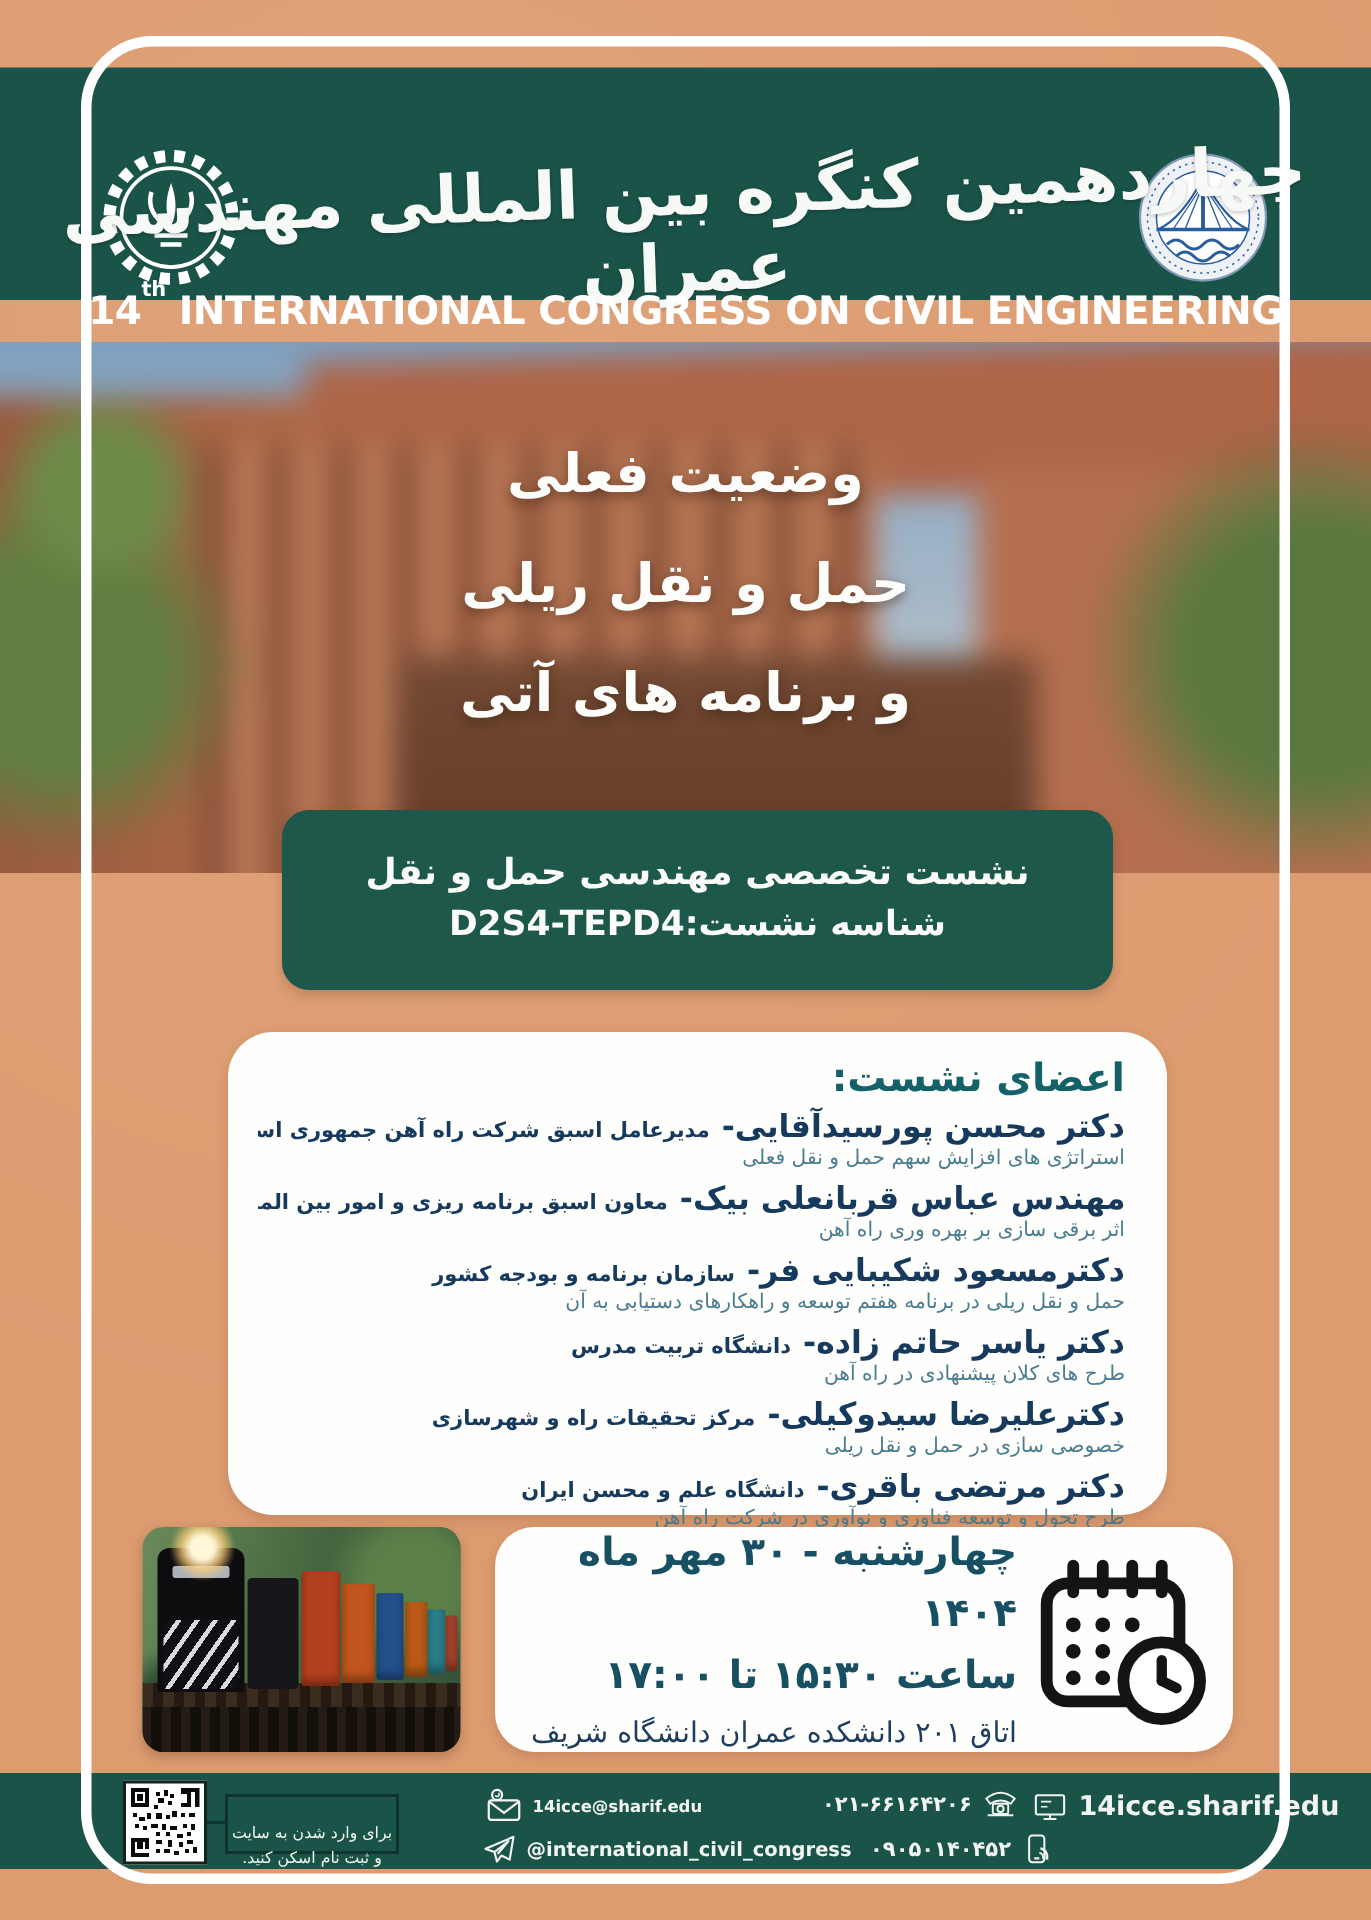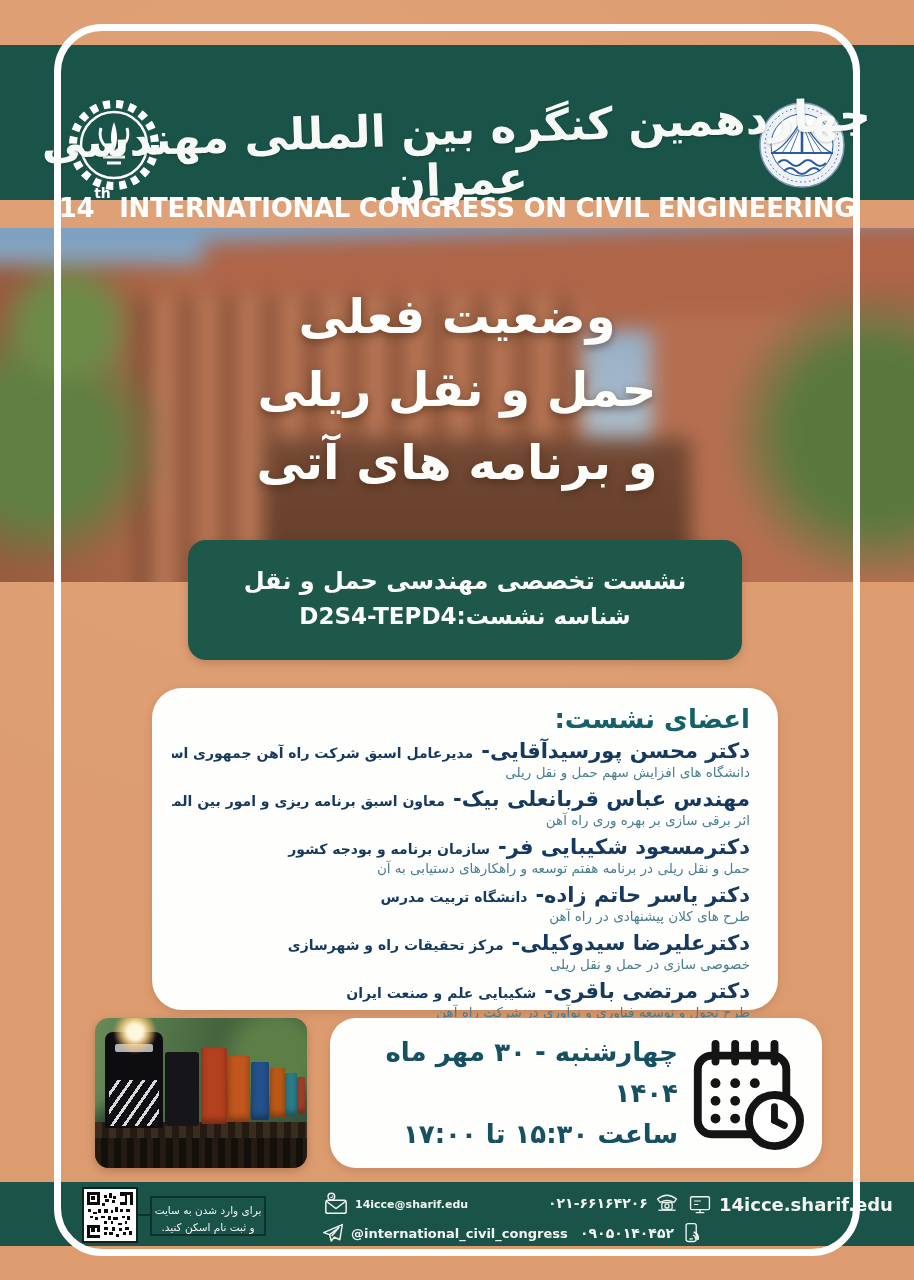--- a/index.html
+++ b/index.html
@@ -61,21 +61,21 @@
   .folL2  { left:2%;  top:16%; width:16%; height:30%;
             background:radial-gradient(circle,#628f45 0 40%,rgba(98,143,69,0) 72%); }
   .folR   { left:77%; top:22%; width:32%; height:70%;
             background:radial-gradient(circle,#4e7a3c 0 40%,rgba(78,122,60,0) 72%); }
   .tint   { inset:0; background:rgba(190,120,70,.10); }
   .hero-text {
     position:absolute; left:0; top:52px; width:100%;
     direction:rtl; text-align:center; z-index:6;
   }
   .hero-text .line {
-    color:#fdfdfb; font-size:48px; font-weight:bold; line-height:73px;
+    color:#fdfdfb; font-size:36px; font-weight:bold; line-height:73px;
     text-shadow:0 3px 8px rgba(60,35,15,.55);
   }
 
   
   .session-box {
     position:absolute; left:188px; top:540px; width:554px; height:120px;
     background:#1d584b; border-radius:18px; z-index:7;
     direction:rtl; text-align:center; color:#fbfcfa;
     box-shadow:0 3px 8px rgba(90,50,25,.25);
   }
@@ -141,21 +141,21 @@
     background:#1a5449; z-index:5;
   }
   .qr-box {
     position:absolute; left:82px; top:1187px; width:56px; height:56px;
     background:#ffffff; border:2px solid #10231e; padding:3px; z-index:8;
   }
   .qr-box svg { width:100%; height:100%; display:block; }
   .qr-label {
     position:absolute; left:150px; top:1196px; width:116px; height:40px; z-index:8;
     border:2px solid #0f332c; direction:rtl; text-align:center;
-    color:#f2f4f1; font-size:10.5px; line-height:17px; padding-top:4px;
+    color:#f2f4f1; font-size:10.5px; line-height:17px; padding-top:16px;
   }
   .qr-link { position:absolute; left:138px; top:1214px; width:12px; height:2px; background:#0f332c; z-index:8; }
   .contact { position:absolute; display:flex; align-items:center; gap:7px; z-index:8; color:#f2f4f1; }
   .contact svg { flex:0 0 auto; }
   .ct-email    { left:324px; top:1192px; font-size:11px; font-weight:bold; }
   .ct-telegram { left:322px; top:1222px; font-size:13px; font-weight:bold; }
   .ct-phone    { left:548px; top:1192px; font-size:14px; font-weight:bold; direction:rtl; }
   .ct-mobile   { left:580px; top:1222px; font-size:14px; font-weight:bold; direction:rtl; }
   .ct-web      { left:688px; top:1194px; font-size:18px; font-weight:bold; }
 </style>
@@ -222,21 +222,21 @@
 
   <div class="members-box">
     <div class="members-heading">اعضای نشست:</div>
 
     <div class="entry">
       <div class="entry-line">
           <span class="m-name">دکتر محسن پورسیدآقایی</span>
           <span class="m-dash">-</span>
           <span class="m-role">مدیرعامل اسبق شرکت راه آهن جمهوری اسلامی ایران</span>
         </div>
-      <div class="m-topic">دانشگاه های افزایش سهم حمل و نقل ریلی</div>
+      <div class="m-topic">استراتژی های افزایش سهم حمل و نقل فعلی</div>
     </div>
     <div class="entry">
       <div class="entry-line">
           <span class="m-name">مهندس عباس قربانعلی بیک</span>
           <span class="m-dash">-</span>
           <span class="m-role">معاون اسبق برنامه ریزی و امور بین الملل راه آهن</span>
         </div>
       <div class="m-topic">اثر برقی سازی بر بهره وری راه آهن</div>
     </div>
     <div class="entry">
@@ -260,21 +260,21 @@
           <span class="m-name">دکترعلیرضا سیدوکیلی</span>
           <span class="m-dash">-</span>
           <span class="m-role">مرکز تحقیقات راه و شهرسازی</span>
         </div>
       <div class="m-topic">خصوصی سازی در حمل و نقل ریلی</div>
     </div>
     <div class="entry">
       <div class="entry-line">
           <span class="m-name">دکتر مرتضی باقری</span>
           <span class="m-dash">-</span>
-          <span class="m-role">شکیبایی علم و صنعت ایران</span>
+          <span class="m-role">دانشگاه علم و محسن ایران</span>
         </div>
       <div class="m-topic">طرح تحول و توسعه فناوری و نوآوری در شرکت راه آهن</div>
     </div>
   </div>
 
   <div class="train-card">
     <div class="t-fol1"></div>
     <div class="t-fol2"></div>
     <div class="t-deck"></div>
     <div class="t-under"></div>
@@ -313,20 +313,21 @@
         <circle cx="90" cy="88" r="26" fill="#ffffff" stroke="#141414" stroke-width="8"></circle>
         <g stroke="#141414" stroke-width="7" stroke-linecap="round">
           <line x1="90" y1="88" x2="90" y2="74"></line>
           <line x1="90" y1="88" x2="100" y2="93"></line>
         </g>
       </svg>
     </div>
     <div class="date-lines">
       <div class="d1">چهارشنبه - ۳۰ مهر ماه ۱۴۰۴</div>
       <div class="d2">ساعت ۱۵:۳۰ تا ۱۷:۰۰</div>
+      <div class="d3">اتاق ۲۰۱ دانشکده عمران دانشگاه شریف</div>
     </div>
   </div>
 
   <div class="footer-band"></div>
 
   <div class="qr-box">
     <svg viewBox="0 0 33 33" shape-rendering="crispEdges">
       <rect width="33" height="33" fill="#ffffff"></rect>
       <g fill="#0b0b0b">
         <path d="M0 0h9v2H2v7H0zM7 2h2v7H2V7h5zM3 3h3v3H3z"></path>

